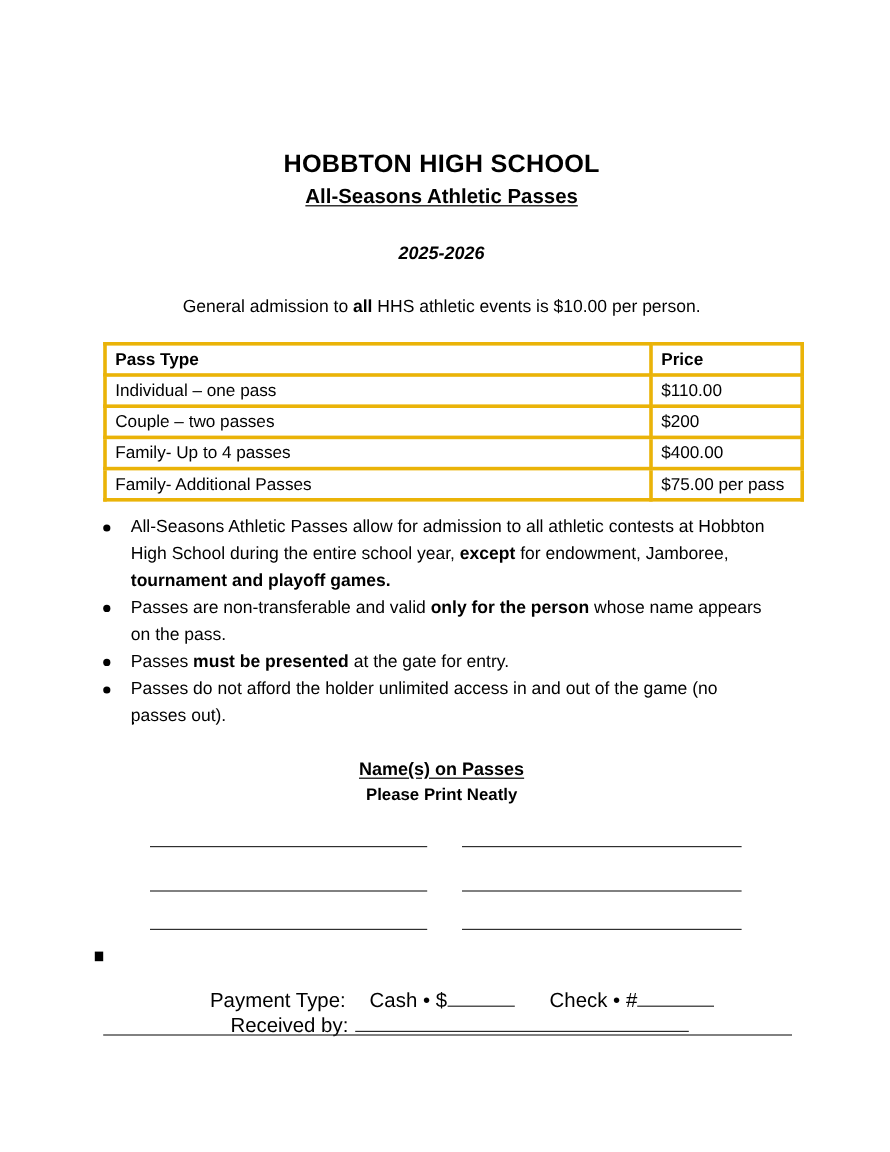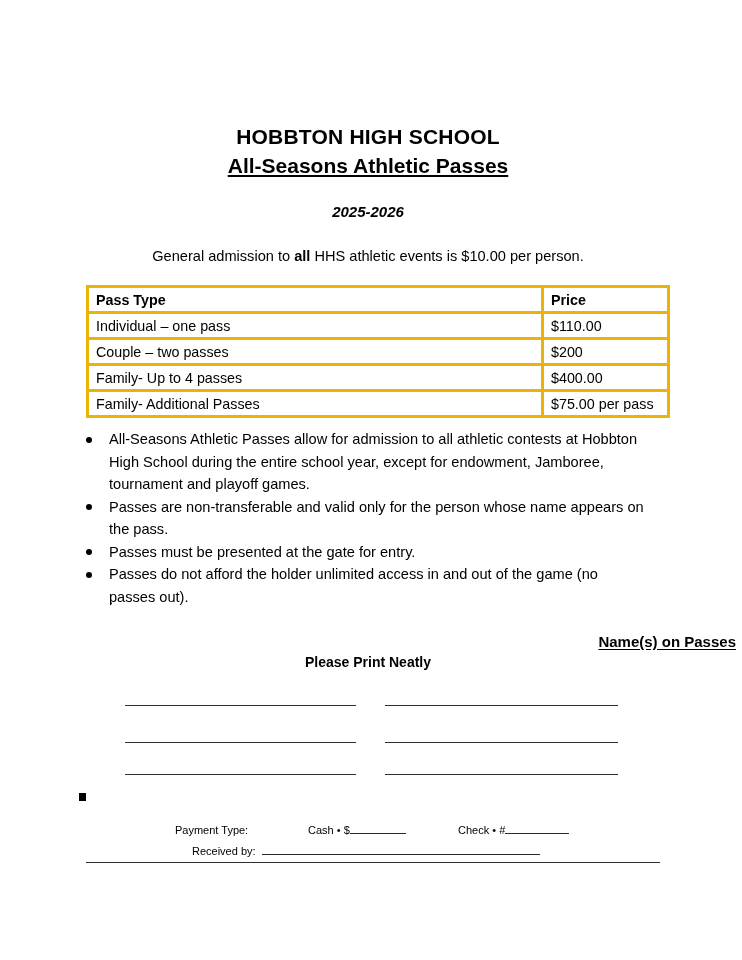--- a/index.html
+++ b/index.html
@@ -30,21 +30,21 @@
     text-align: center;
     font-size: 21px;
     font-weight: bold;
     letter-spacing: 0.2px;
   }
   .doc-subtitle {
     position: absolute;
     left: 0; right: 0;
     top: 154px;
     text-align: center;
-    font-size: 21px;
+    font-size: 17px;
     font-weight: bold;
   }
   .doc-subtitle span.u {
     text-decoration: underline;
     text-underline-offset: 2px;
   }
   .doc-year {
     position: absolute;
     left: 0; right: 0;
     top: 203px;
@@ -105,36 +105,36 @@
   }
   .bullet-list li .dot {
     position: absolute;
     left: 1px;
     top: 8.5px;
     width: 6px;
     height: 6px;
     background: #000;
     border-radius: 50%;
   }
-  .bullet-list li b { font-weight: normal; }
+  .bullet-list li b { font-weight: bold; }
 
   .stray-dot {
     position: absolute;
     left: 109px;
     top: 592px;
     font-size: 14.6px;
     line-height: 1;
   }
 
   
   .names-head {
     position: absolute;
     left: 0; right: 0;
     top: 633px;
-    text-align: right;
+    text-align: center;
     font-size: 15px;
     font-weight: bold;
   }
   .names-head .u {
     text-decoration: underline;
     text-underline-offset: 2px;
   }
   .names-sub {
     position: absolute;
     left: 0; right: 0;
@@ -162,21 +162,21 @@
     top: 793px;
     width: 7px;
     height: 8px;
     background: #000;
   }
 
   
   .pay-label {
     position: absolute;
     top: 824px;
-    font-size: 11px;
+    font-size: 17px;
     white-space: nowrap;
   }
   .pay-type      { left: 175px; }
   .pay-cash      { left: 308px; }
   .pay-check     { left: 458px; }
   .pay-received  { left: 192px; top: 845px; }
 
   .blank-u {
     display: inline-block;
     border-bottom: 1.3px solid #2b2b2b;

